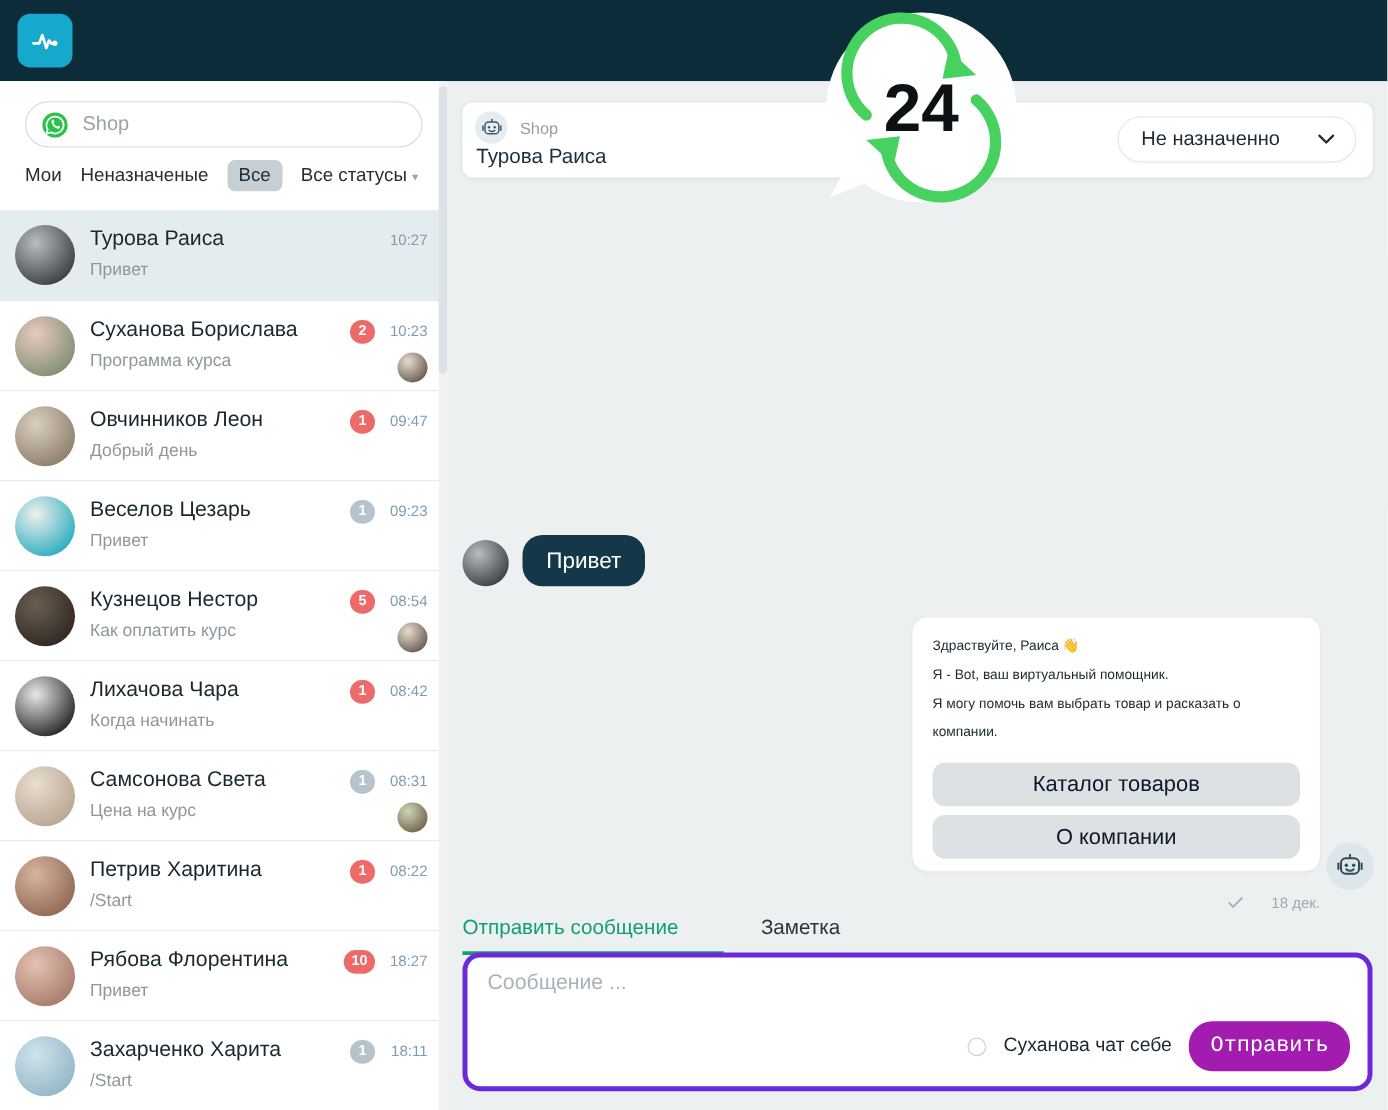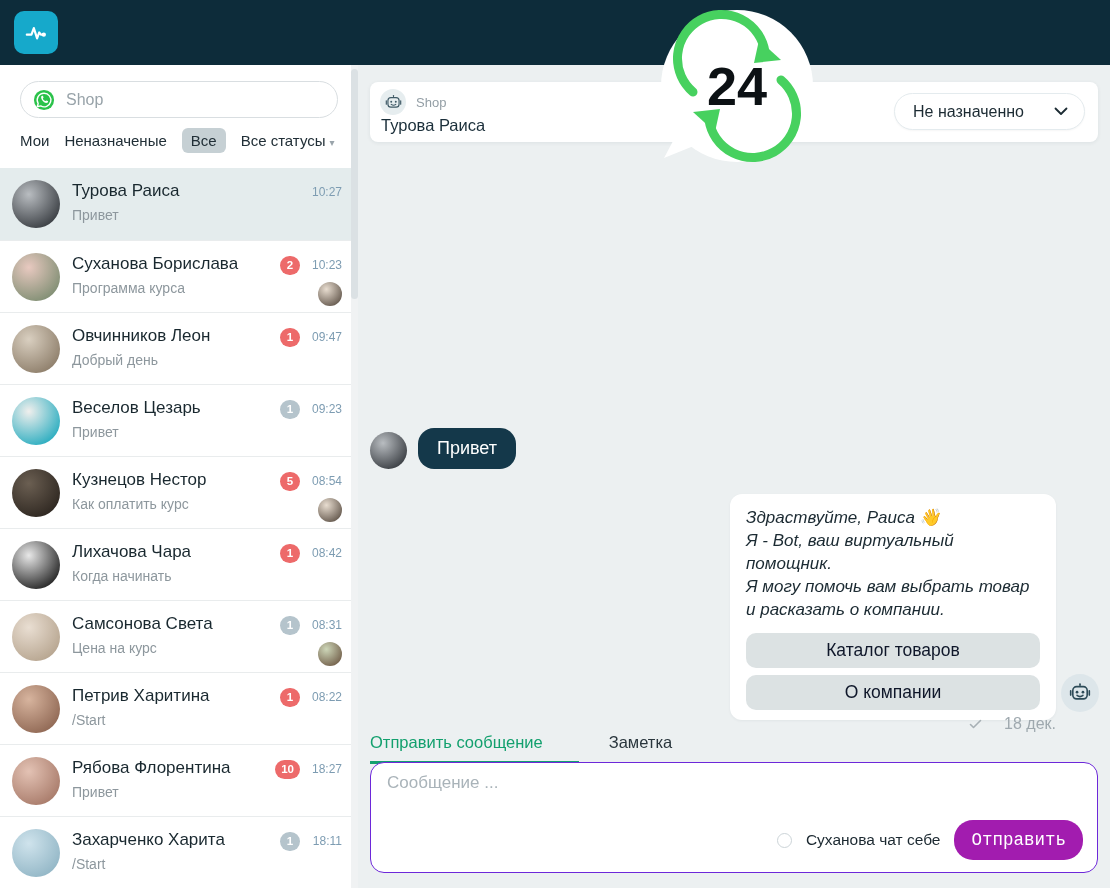--- a/index.html
+++ b/index.html
@@ -55,36 +55,36 @@
               border-radius:19px; background:#fff; box-shadow:0 1px 2px rgba(0,0,0,.04);
               display:flex; align-items:center; gap:30px; padding:0 16px 0 18px;
               font-size:16px; color:#1c2b33; cursor:pointer; }
 
   
   .msg-in-avatar { position:absolute; left:12px; top:367px; width:37px; height:37px; border-radius:50%; }
   .msg-in-bubble { position:absolute; left:60px; top:363px; background:#14384a; color:#fff;
                    font-size:18px; padding:10px 19px; border-radius:16px; }
   .bot-bubble { position:absolute; left:372px; top:429px; width:326px; background:#fff;
                 border-radius:12px; padding:12px 16px 10px 16px; box-shadow:0 1px 3px rgba(20,40,50,.05); }
-  .bot-text div { font-size:17px; color:#1b2a32; line-height:23px;font-style:italic; }
+  .bot-text div { font-size:11px; color:#1b2a32; line-height:23px; }
   .bot-btn { width:100%; height:35px; margin-top:7px; background:#dce2e3; border-radius:10px;
              display:flex; align-items:center; justify-content:center; font-size:17.5px; color:#0f172a; cursor:pointer; }
   .bot-btn:first-of-type { margin-top:12px; }
   .msg-status { position:absolute; left:372px; top:650px; width:326px; text-align:right;
-                font-size:16px; color:#9fa9af; display:flex; align-items:center; justify-content:flex-end; gap:22px; }
+                font-size:12px; color:#9fa9af; display:flex; align-items:center; justify-content:flex-end; gap:22px; }
   .widget-bot { position:absolute; left:703px; top:609px; width:38px; height:38px; border-radius:50%;
                 background:#dde6ea; display:flex; align-items:center; justify-content:center; cursor:pointer; }
 
   
   .tabs { position:absolute; left:12px; top:668px; display:flex; gap:30px; font-size:16.5px; }
   .tab { cursor:pointer; padding-bottom:9px; color:#2a363d; }
   .tab.active { color:#13a06e; border-bottom:3px solid #13a06e; }
   .tab.active { padding-right:36px; }
   .composer { position:absolute; left:12px; top:697px; width:728px; height:111px; background:#fff;
-              border:1px solid #6d28d9; border-radius:14px; }
+              border:4px solid #6d28d9; border-radius:14px; }
   .composer textarea { position:absolute; left:16px; top:10px; width:540px; height:60px; border:none;
               outline:none; resize:none; font-family:"Liberation Sans", sans-serif; font-size:17px;
               color:#33414a; background:transparent; }
   .composer textarea::placeholder { color:#a9b3b9; }
   .composer-row { position:absolute; right:14px; bottom:12px; display:flex; align-items:center; gap:14px; }
   .take-chat { appearance:none; -webkit-appearance:none; width:15px; height:15px; border:1px solid #ccd4d8;
                border-radius:50%; background:#fff; cursor:pointer; }
   .take-label { font-size:15.5px; color:#1b2830; }
   .send-btn { border:none; background:#a21caf; color:#ffffff; font-family:Liberation Mono, monospace;
               font-size:17.5px; padding:10px 17px; border-radius:19px; cursor:pointer; }

